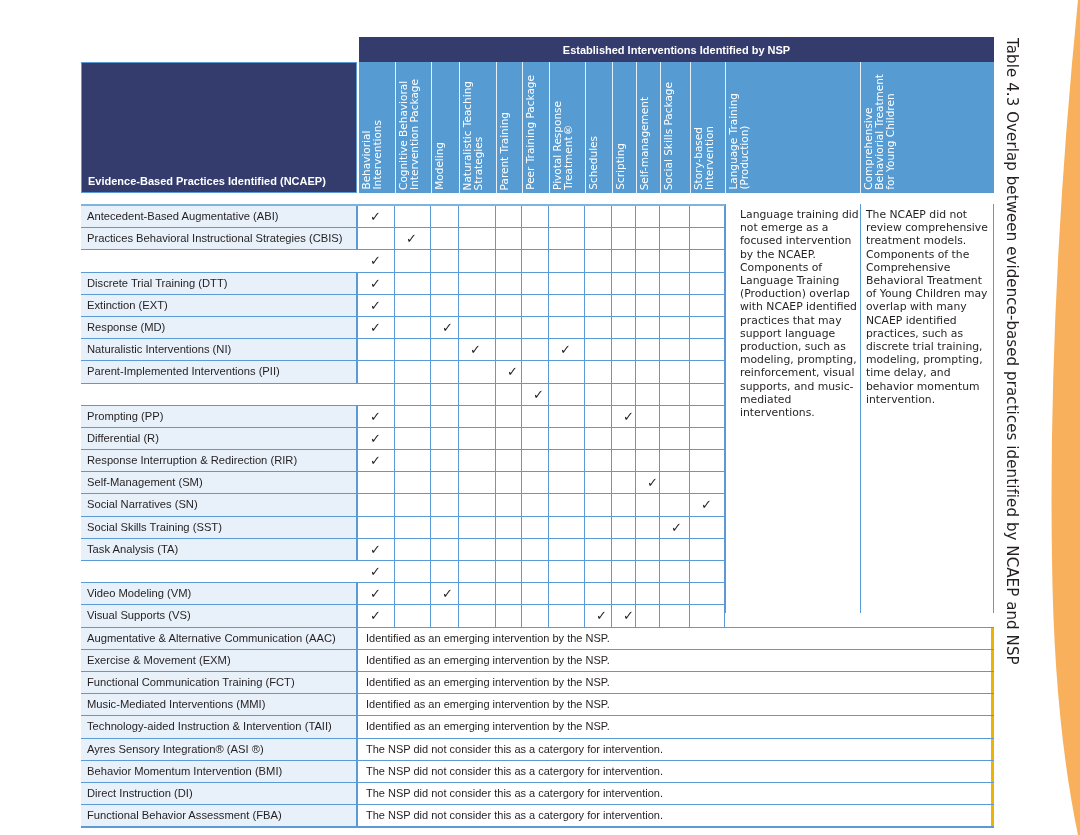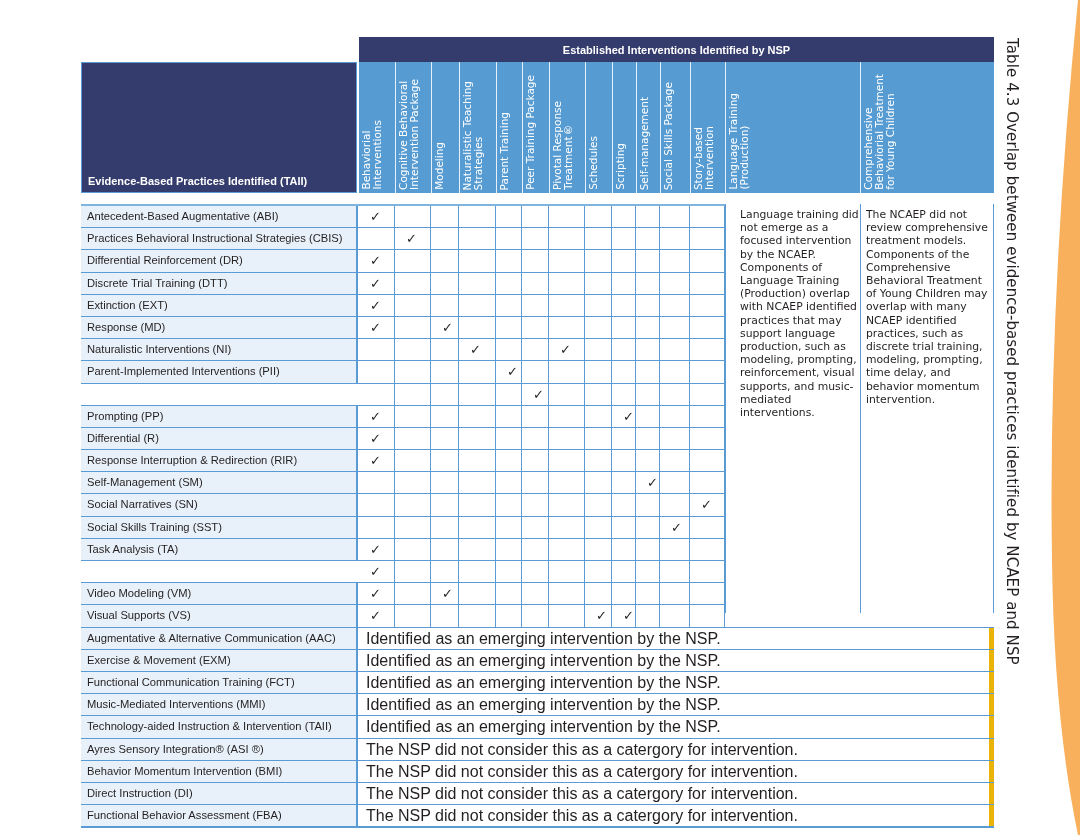--- a/index.html
+++ b/index.html
@@ -64,22 +64,22 @@
     padding-left: 6px; box-sizing: border-box; white-space: nowrap;
     border-right: 2px solid #5b9bd5;
   }
   .cell {
     position: absolute; top: 0; bottom: 0;
     border-right: 1px solid #5b9bd5; box-sizing: border-box;
     font-size: 13px; line-height: 21px; padding-left: 11px;
   }
   .span-text {
     position: absolute; left: 279px; top: 0; bottom: 0; right: 0;
-    font-size: 16px; line-height: 21px; padding-left: 6px;
-    border-right: 5px solid #eab308; box-sizing: border-box;
+    font-size: 11px; line-height: 21px; padding-left: 6px;
+    border-right: 3px solid #eab308; box-sizing: border-box;
     white-space: nowrap;
   }
   .notes {
     position: absolute; left: 725px; top: 204px; width: 269px; height: 409px;
     background: #fff; border-left: 1px solid #5b9bd5; border-right: 1px solid #5b9bd5;
     box-sizing: border-box; z-index: 2;
   }
   .note {
     position: absolute; top: 4px; font-size: 10.8px; line-height: 13.2px;
     color: #231f20; font-family: "DejaVu Sans", sans-serif;
@@ -92,21 +92,21 @@
 <body>
 
 <svg class="orange-edge" viewBox="0 0 30 835" preserveAspectRatio="none">
   <path d="M28 0 Q-2 300 2 560 Q4 720 28 835 L30 835 L30 0 Z" fill="#f8b05c"></path>
 </svg>
 
 <div class="caption">Table 4.3  Overlap between evidence-based practices identified by NCAEP and NSP</div>
 
 <div class="hdr-top">Established Interventions Identified by NSP</div>
 <div class="hdr-left">
-  <span>Evidence-Based Practices Identified (TAII)</span>
+  <span>Evidence-Based Practices Identified (NCAEP)</span>
 </div>
 <div class="hdr-cols" id="hdr-cols">
     <div class="hdr-col" style="left: 0px; width: 36px;">
       <span>Behaviorial
 Interventions</span>
     </div>
     <div class="hdr-col" style="left: 36px; width: 36px;">
       <span>Cognitive Behavioral
 Intervention Package</span>
     </div>
@@ -179,21 +179,20 @@
       <div class="cell" style="left: 415px; width: 26px;"></div>
       <div class="cell" style="left: 441px; width: 27px;"></div>
       <div class="cell" style="left: 468px; width: 36px;"></div>
       <div class="cell" style="left: 504px; width: 27px;"></div>
       <div class="cell" style="left: 531px; width: 24px;"></div>
       <div class="cell" style="left: 555px; width: 24px;"></div>
       <div class="cell" style="left: 579px; width: 30px;"></div>
       <div class="cell" style="left: 609px; width: 35px;"></div>
     </div>
     <div class="row">
-      <div class="row-label">Differential Reinforcement (DR)</div>
       <div class="cell" style="left: 278px; width: 36px;"><span>✓</span></div>
       <div class="cell" style="left: 314px; width: 36px;"></div>
       <div class="cell" style="left: 350px; width: 28px;"></div>
       <div class="cell" style="left: 378px; width: 37px;"></div>
       <div class="cell" style="left: 415px; width: 26px;"></div>
       <div class="cell" style="left: 441px; width: 27px;"></div>
       <div class="cell" style="left: 468px; width: 36px;"></div>
       <div class="cell" style="left: 504px; width: 27px;"></div>
       <div class="cell" style="left: 531px; width: 24px;"></div>
       <div class="cell" style="left: 555px; width: 24px;"></div>

